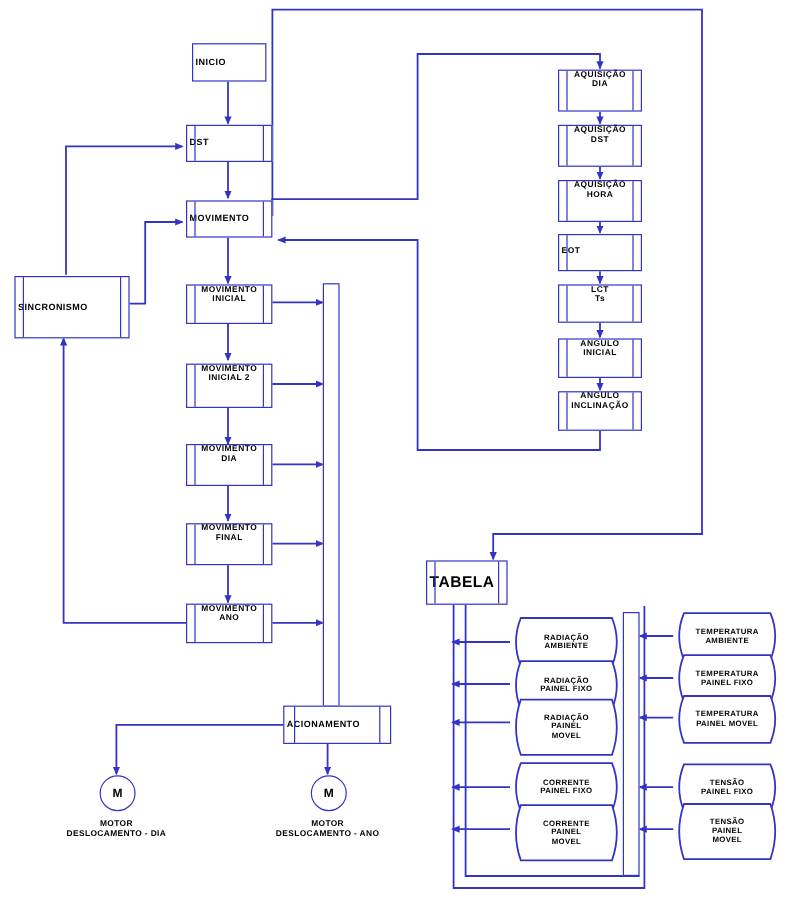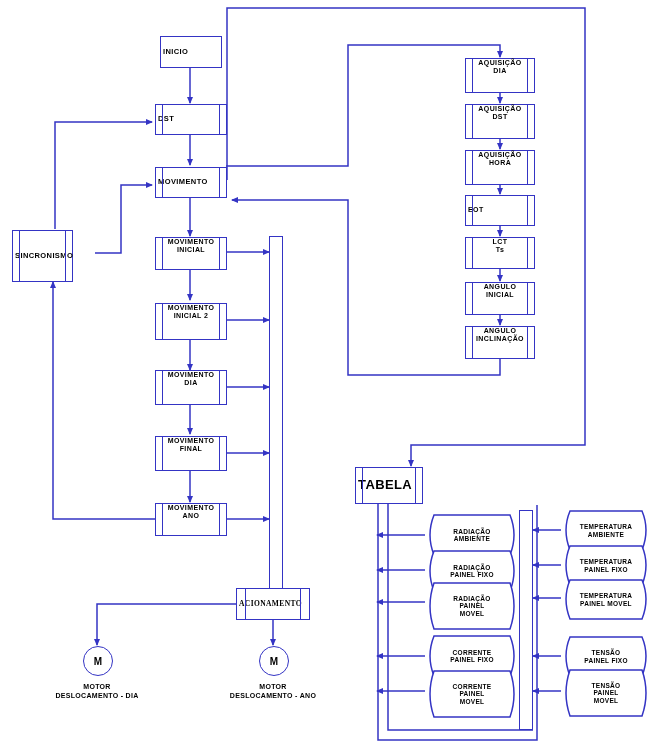--- a/index.html
+++ b/index.html
@@ -154,21 +154,21 @@
   </div>
 
   <div class="node sub" style="left:155px;top:104px;width:72px;height:31px;font-size:7.5px;">
     <span class="lbl">DST</span>
   </div>
 
   <div class="node sub" style="left:155px;top:167px;width:72px;height:31px;font-size:7.5px;">
     <span class="lbl">MOVIMENTO</span>
   </div>
 
-  <div class="node sub" style="left:12px;top:230px;width:61px;height:52px;font-size:7.5px;">
+  <div class="node sub" style="left:12px;top:230px;width:96px;height:52px;font-size:7.5px;">
     <span class="lbl">SINCRONISMO</span>
   </div>
 
   <div class="node sub" style="left:155px;top:237px;width:72px;height:33px;font-size:7px;flex-direction:column;">
     <span class="lbl">MOVIMENTO</span>
     <span class="lbl">INICIAL</span>
   </div>
 
   <div class="node sub" style="left:155px;top:303px;width:72px;height:37px;font-size:7px;flex-direction:column;">
     <span class="lbl">MOVIMENTO</span>
@@ -185,21 +185,21 @@
     <span class="lbl">FINAL</span>
   </div>
 
   <div class="node sub" style="left:155px;top:503px;width:72px;height:33px;font-size:7px;flex-direction:column;">
     <span class="lbl">MOVIMENTO</span>
     <span class="lbl">ANO</span>
   </div>
 
   <div class="bus" style="left:269px;top:236px;width:14px;height:353px;"></div>
 
-  <div class="node sub wide" style="left:236px;top:588px;width:74px;height:32px;font-size:7.5px;font-family:Liberation Serif, serif;">
+  <div class="node sub wide" style="left:236px;top:588px;width:90px;height:32px;font-size:7.5px;">
     <span class="lbl">ACIONAMENTO</span>
   </div>
 
   <div class="node sub" style="left:465px;top:58px;width:70px;height:35px;font-size:7px;flex-direction:column;">
     <span class="lbl">AQUISIÇÃO</span>
     <span class="lbl">DIA</span>
   </div>
 
   <div class="node sub" style="left:465px;top:104px;width:70px;height:35px;font-size:7px;flex-direction:column;">
     <span class="lbl">AQUISIÇÃO</span>

